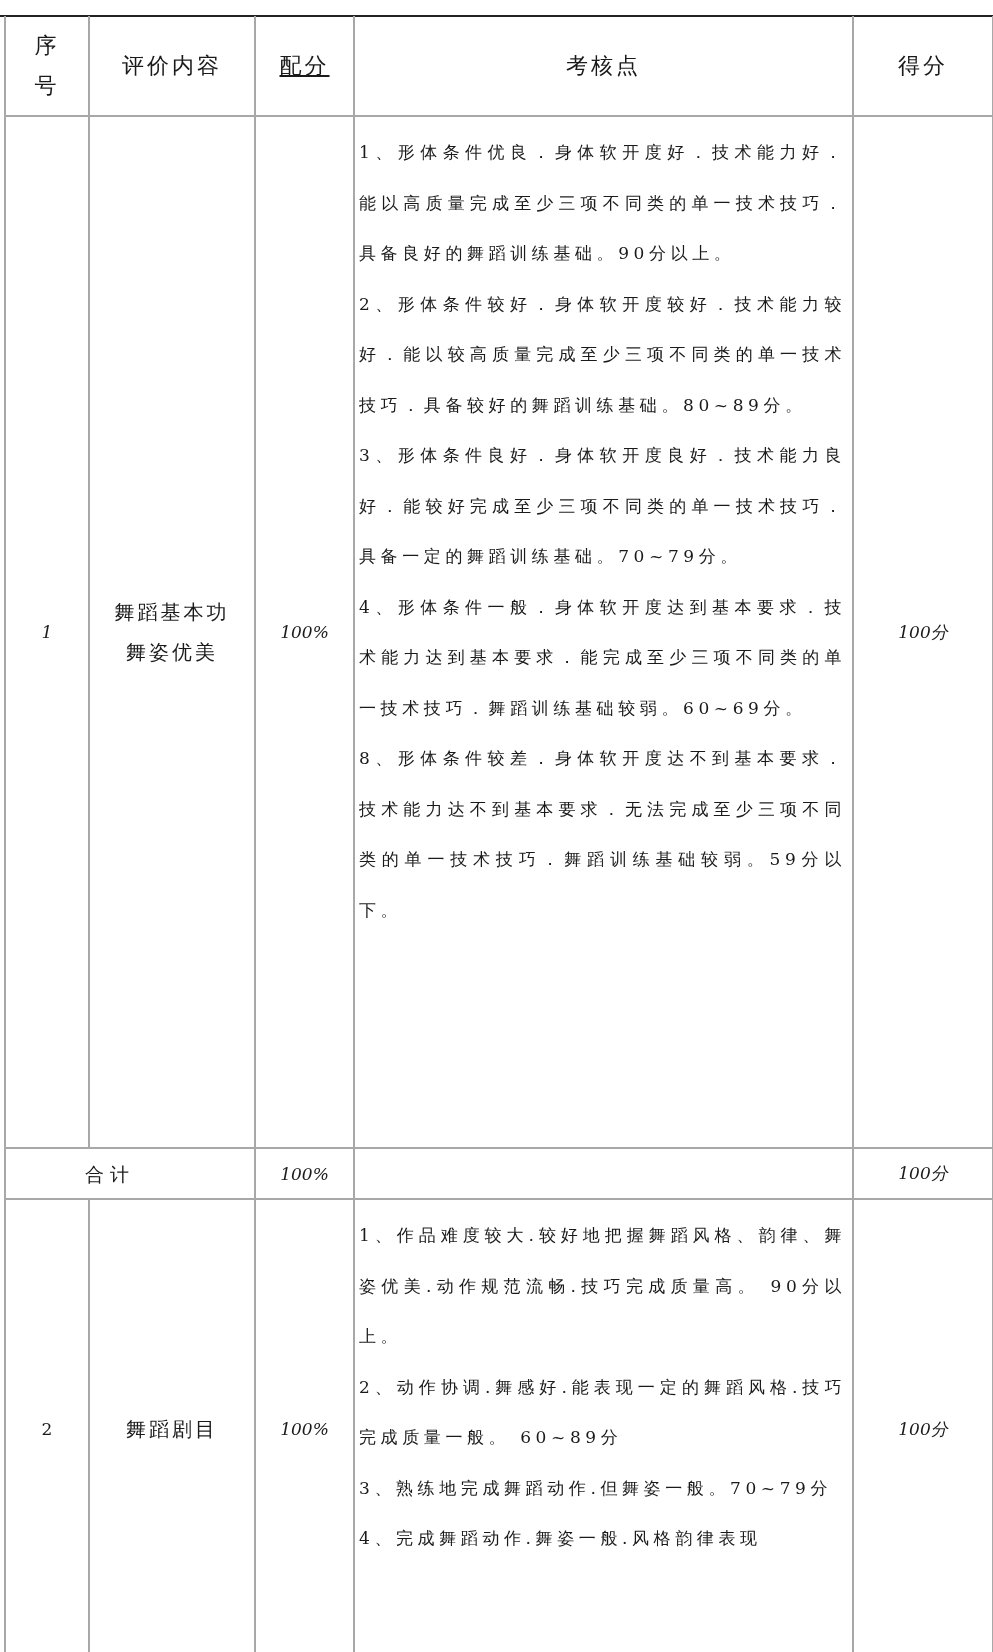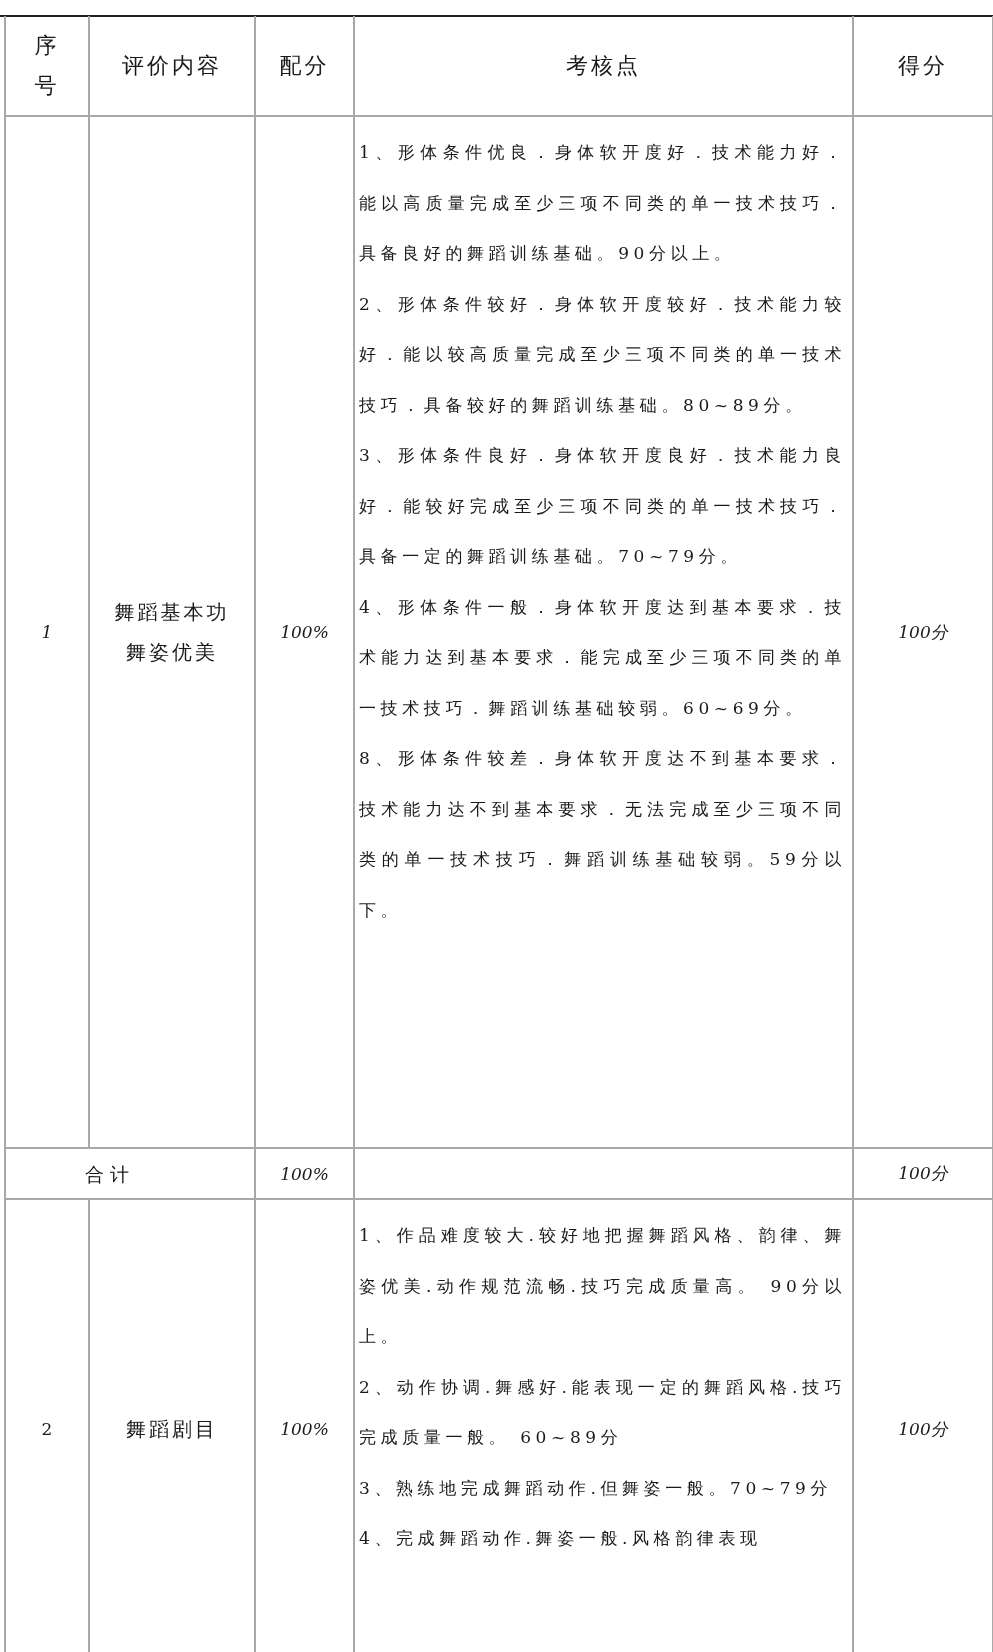--- a/index.html
+++ b/index.html
@@ -20,21 +20,21 @@
   table.score td, table.score th {
     border: 2px solid #a8a8a8;
     padding: 0; vertical-align: middle; text-align: center;
     font-weight: normal;
   }
   table.score tr:first-child th { border-top: none; }
   .hdr { height: 100px; font-size: 22px; letter-spacing: 3px; }
   .hdr .vert { display: block; line-height: 40px; }
   .col-no { width: 82px; }
   .col-content { width: 164px; }
-  .col-weight { width: 97px; }
+  .col-weight { width: 97px; text-decoration: underline; }
   .col-points { width: 497px; }
   .col-score { width: 138px; }
   .cell-num { font-size: 17px; font-style: italic; }
   .cell-content { font-size: 20px; line-height: 40px; letter-spacing: 3px; margin-top: 14px; }
   .points-cell { text-align: left !important; vertical-align: top !important; padding: 10px 6px 0 4px !important; }
   .point {
     font-size: 17px; line-height: 50.5px; letter-spacing: 4.6px;
     margin: 0; text-align: justify;
   }
   .row-1 { height: 1032px; }

